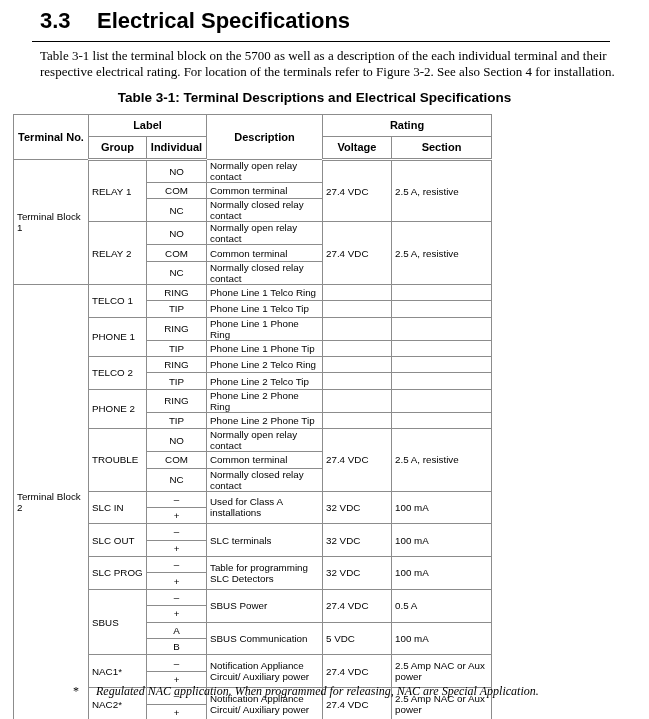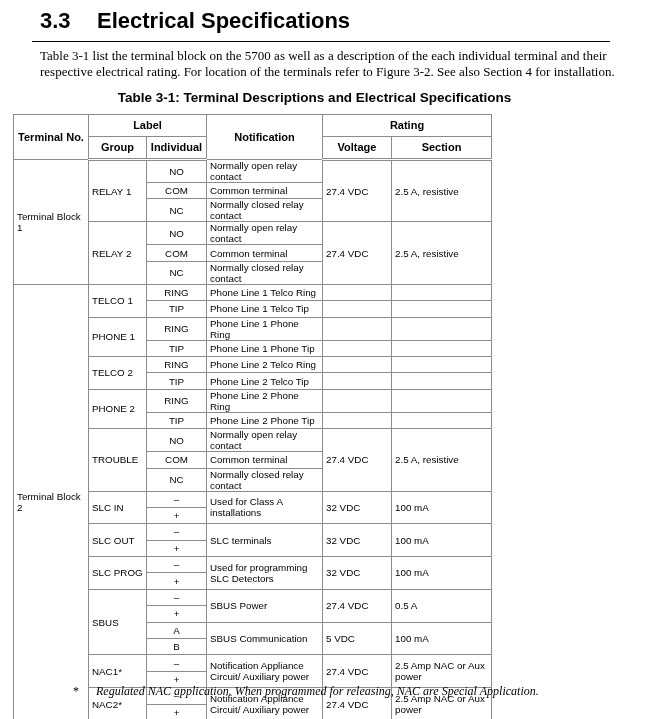--- a/index.html
+++ b/index.html
@@ -36,21 +36,21 @@
       <col style="width:58px">
       <col style="width:60px">
       <col style="width:116px">
       <col style="width:69px">
       <col style="width:100px">
   </colgroup>
   <thead>
     <tr>
       <th rowspan="2">Terminal No.</th>
       <th colspan="2">Label</th>
-      <th rowspan="2">Notification</th>
+      <th rowspan="2">Description</th>
       <th colspan="2">Rating</th>
     </tr>
     <tr>
       <th>Group</th>
       <th>Individual</th>
       <th>Voltage</th>
       <th>Section</th>
     </tr>
   </thead>
   <tbody>
@@ -175,21 +175,21 @@
       <td rowspan="2">32 VDC</td>
       <td rowspan="2">100 mA</td>
     </tr>
     <tr>
       <td class="indiv">+</td>
     </tr>
 
     <tr>
       <td class="c" rowspan="2">SLC PROG</td>
       <td class="indiv">–</td>
-      <td class="desc2" rowspan="2">Used for programming SLC Detectors</td>
+      <td class="desc2" rowspan="2">Table for programming SLC Detectors</td>
       <td rowspan="2">32 VDC</td>
       <td rowspan="2">100 mA</td>
     </tr>
     <tr>
       <td class="indiv">+</td>
     </tr>
 
     <tr>
       <td class="c" rowspan="4">SBUS</td>
       <td class="indiv">–</td>

